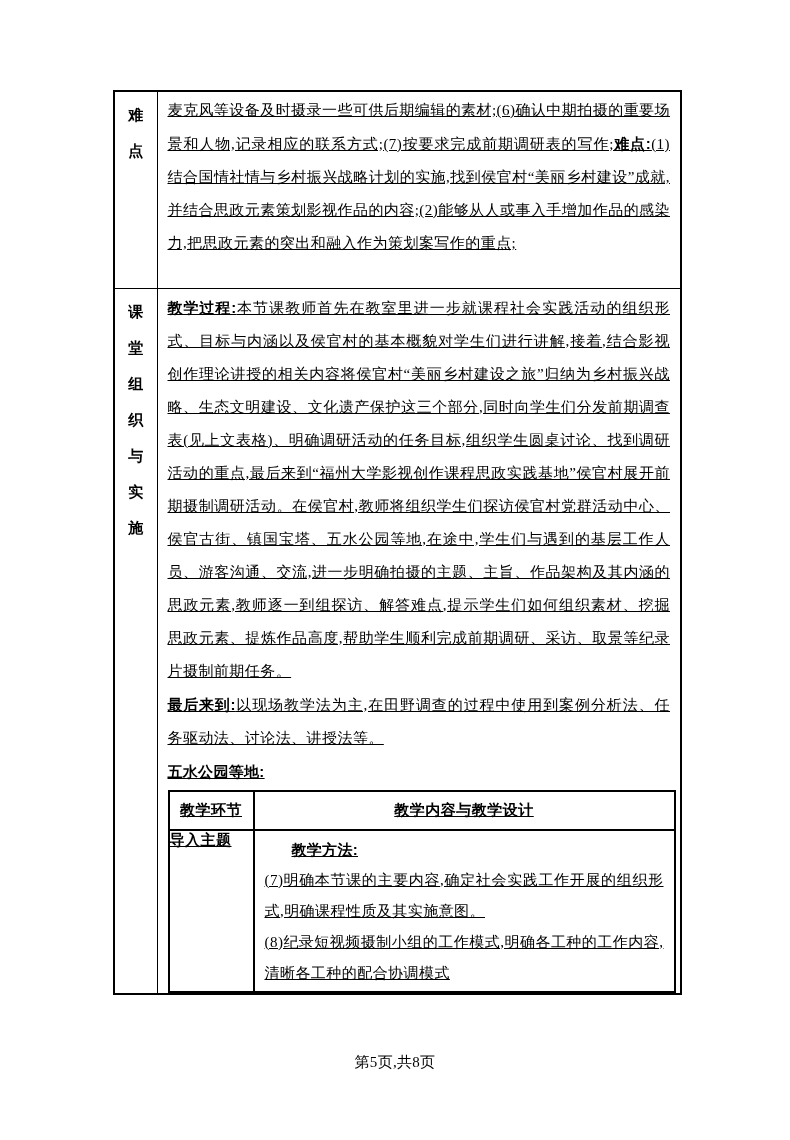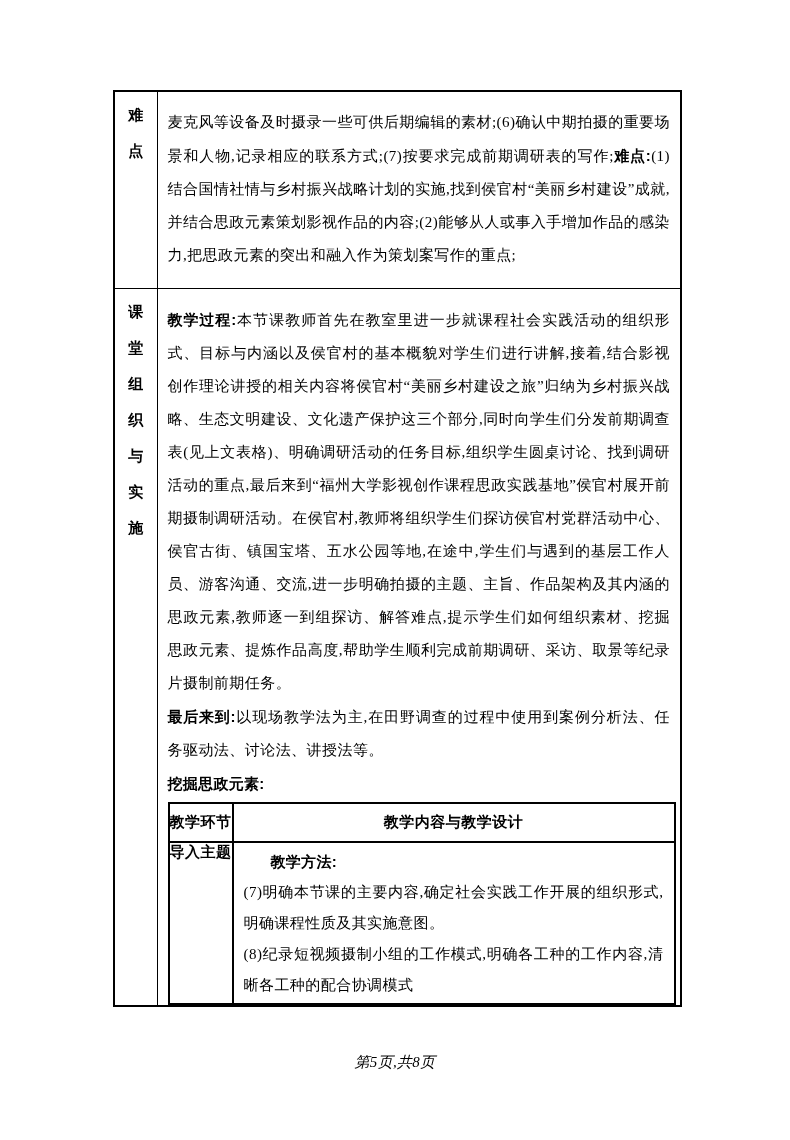--- a/index.html
+++ b/index.html
@@ -21,21 +21,21 @@
     width: 569px; table-layout: fixed;
     border: 2px solid #000;
   }
   .outer-table td { border: 1px solid #000; vertical-align: top; }
   .row-label {
     width: 43px; text-align: center; font-weight: bold;
     font-family: "Liberation Sans", "DejaVu Sans", sans-serif;
     font-size: 15px; line-height: 36px; padding-top: 5px;
     white-space: pre-line; letter-spacing: 0;
   }
-  .content-cell { padding: 14px 10px 0 10px; }
+  .content-cell { padding: 2px 10px 0 10px; text-decoration: underline; }
   .row-difficulty { height: 197px; }
   .row-classroom { height: 696px; }
 
   .body-text {
     font-size: 15px; line-height: 33px; letter-spacing: 0.45px;
     text-align: justify;
   }
   .blabel {
     font-weight: bold;
     font-family: "Liberation Sans", "DejaVu Sans", sans-serif;
@@ -46,34 +46,34 @@
   .inner-table {
     width: 508px; margin-top: 2px; table-layout: fixed;
     border: 2px solid #000;
   }
   .inner-table th, .inner-table td { border: 2px solid #000; }
   .inner-table th {
     font-family: "Liberation Sans", "DejaVu Sans", sans-serif;
     font-size: 15px; font-weight: bold; height: 39px;
     text-align: center; vertical-align: middle; letter-spacing: 0.5px;
   }
-  .col-stage { width: 64px; }
+  .col-stage { width: 85px; }
   .stage-cell {
     vertical-align: middle; font-weight: bold;
     font-family: "Liberation Sans", "DejaVu Sans", sans-serif;
     font-size: 15px; letter-spacing: 0.5px;
   }
   .inner-content-cell { padding: 3px 10px 2px 10px; vertical-align: top; }
   .inner-content-cell .body-text { line-height: 31px; }
   .content-heading { text-indent: 1.8em; }
 
   
   .footer {
     position: absolute; left: 0; top: 1053px; width: 790px;
-    text-align: center; font-size: 15px; letter-spacing: 0.3px; font-style: italic;
+    text-align: center; font-size: 15px; letter-spacing: 0.3px;
   }
 </style>
 </head>
 <body>
 
 <div class="page">
 
   <table class="outer-table">
     <tbody>
         <tr class="row-difficulty">
@@ -87,21 +87,21 @@
       <td class="row-label">课
 堂
 组
 织
 与
 实
 施</td>
       <td class="content-cell">
         <p class="body-text"><span class="blabel">教学过程:</span><span>本节课教师首先在教室里进一步就课程社会实践活动的组织形式、目标与内涵以及侯官村的基本概貌对学生们进行讲解,接着,结合影视创作理论讲授的相关内容将侯官村“美丽乡村建设之旅”归纳为乡村振兴战略、生态文明建设、文化遗产保护这三个部分,同时向学生们分发前期调查表(见上文表格)、明确调研活动的任务目标,组织学生圆桌讨论、找到调研活动的重点,最后来到“福州大学影视创作课程思政实践基地”侯官村展开前期摄制调研活动。在侯官村,教师将组织学生们探访侯官村党群活动中心、侯官古街、镇国宝塔、五水公园等地,在途中,学生们与遇到的基层工作人员、游客沟通、交流,进一步明确拍摄的主题、主旨、作品架构及其内涵的思政元素,教师逐一到组探访、解答难点,提示学生们如何组织素材、挖掘思政元素、提炼作品高度,帮助学生顺利完成前期调研、采访、取景等纪录片摄制前期任务。</span></p>
         <p class="body-text"><span class="blabel">最后来到:</span><span>以现场教学法为主,在田野调查的过程中使用到案例分析法、任务驱动法、讨论法、讲授法等。</span></p>
-        <p class="body-text blabel">挖掘思政元素:</p>
+        <p class="body-text blabel">五水公园等地:</p>
 
         <table class="inner-table">
           <tbody>
                 <tr>
             <th class="col-stage">教学环节</th>
             <th>教学内容与教学设计</th>
           </tr>
           <tr>
             <td class="stage-cell">导入主题</td>
             <td class="inner-content-cell">

